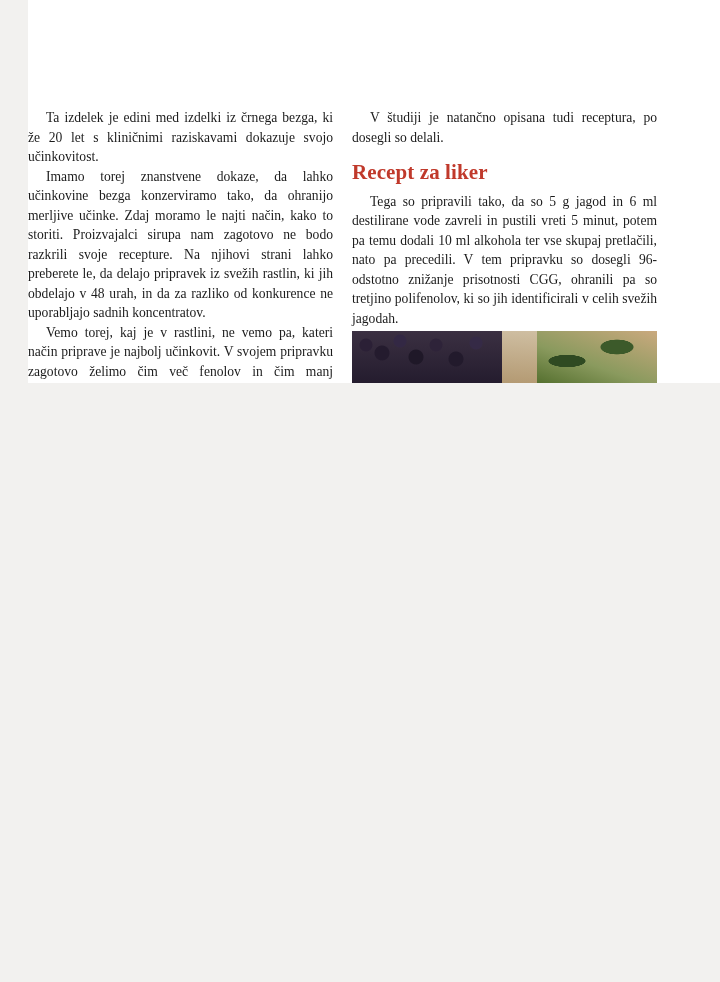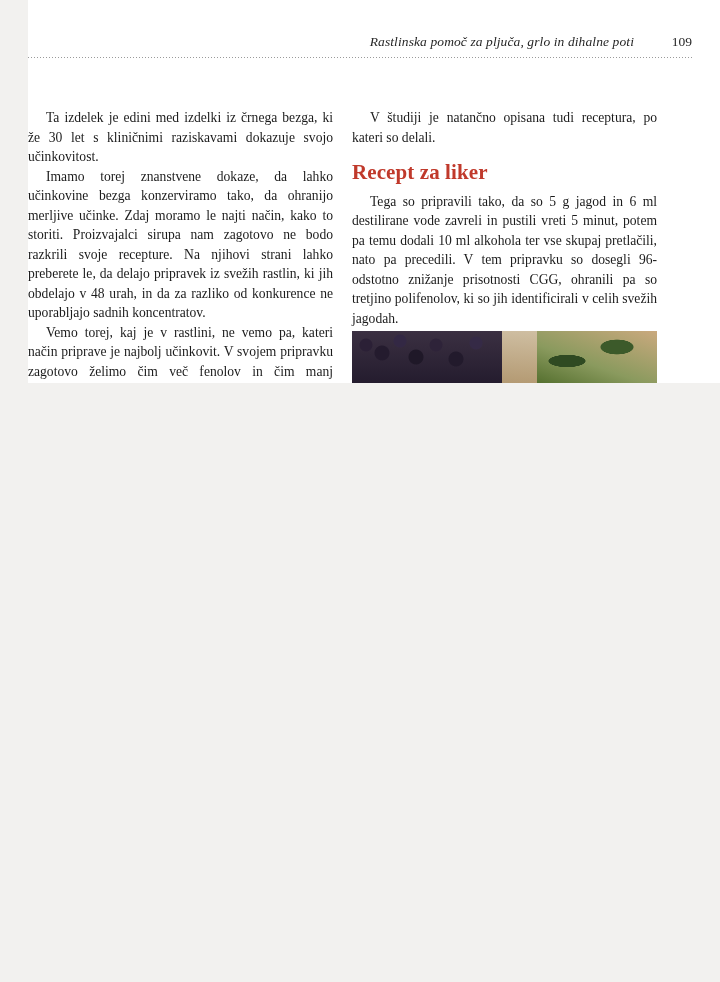--- a/index.html
+++ b/index.html
@@ -156,35 +156,30 @@
     opacity: 0.85;
   }
 </style>
 </head>
 <body>
 
 <div class="page">
 
   <div class="left-edge"></div>
 
-  <div class="header">
-    <div class="header-title">Rastlinska pomoč za pljuča, grlo in dihalne poti</div>
-    <div class="header-page">109</div>
-    <div class="header-rule"></div>
-  </div>
 
   <div class="col col-left">
-    <p>Ta izdelek je edini med izdelki iz črnega bezga, ki že 30 let s kliničnimi raziskavami dokazuje svojo učinkovitost.</p>
+    <p>Ta izdelek je edini med izdelki iz črnega bezga, ki že 20 let s kliničnimi raziskavami dokazuje svojo učinkovitost.</p>
     <p>Imamo torej znanstvene dokaze, da lahko učinkovine bezga konzerviramo tako, da ohranijo merljive učinke. Zdaj moramo le najti način, kako to storiti. Proizvajalci sirupa nam zagotovo ne bodo razkrili svoje recepture. Na njihovi strani lahko preberete le, da delajo pripravek iz svežih rastlin, ki jih obdelajo v 48 urah, in da za razliko od konkurence ne uporabljajo sadnih koncentratov.</p>
     <p>Vemo torej, kaj je v rastlini, ne vemo pa, kateri način priprave je najbolj učinkovit. V svojem pripravku zagotovo želimo čim več fenolov in čim manj cianogenih glikozidov (CGG).</p>
     <p>Kako maksimalno ohraniti prve in čim učinkoviteje</p>
   </div>
 
   <div class="col col-right">
-    <p>V študiji je natančno opisana tudi receptura, po kateri so delali.</p>
+    <p>V študiji je natančno opisana tudi receptura, po dosegli so delali.</p>
     <h2 class="section-title">Recept za liker</h2>
     <p>Tega so pripravili tako, da so 5 g jagod in 6 ml destilirane vode zavreli in pustili vreti 5 minut, potem pa temu dodali 10 ml alkohola ter vse skupaj pretlačili, nato pa precedili. V tem pripravku so dosegli 96-odstotno znižanje prisotnosti CGG, ohranili pa so tretjino polifenolov, ki so jih identificirali v celih svežih jagodah.</p>
   </div>
 
   <div class="photo">
     <div class="layer-sky"></div>
     <div class="berries"></div>
     <div class="highlight"></div>
     <div class="leaves"></div>
   </div>

